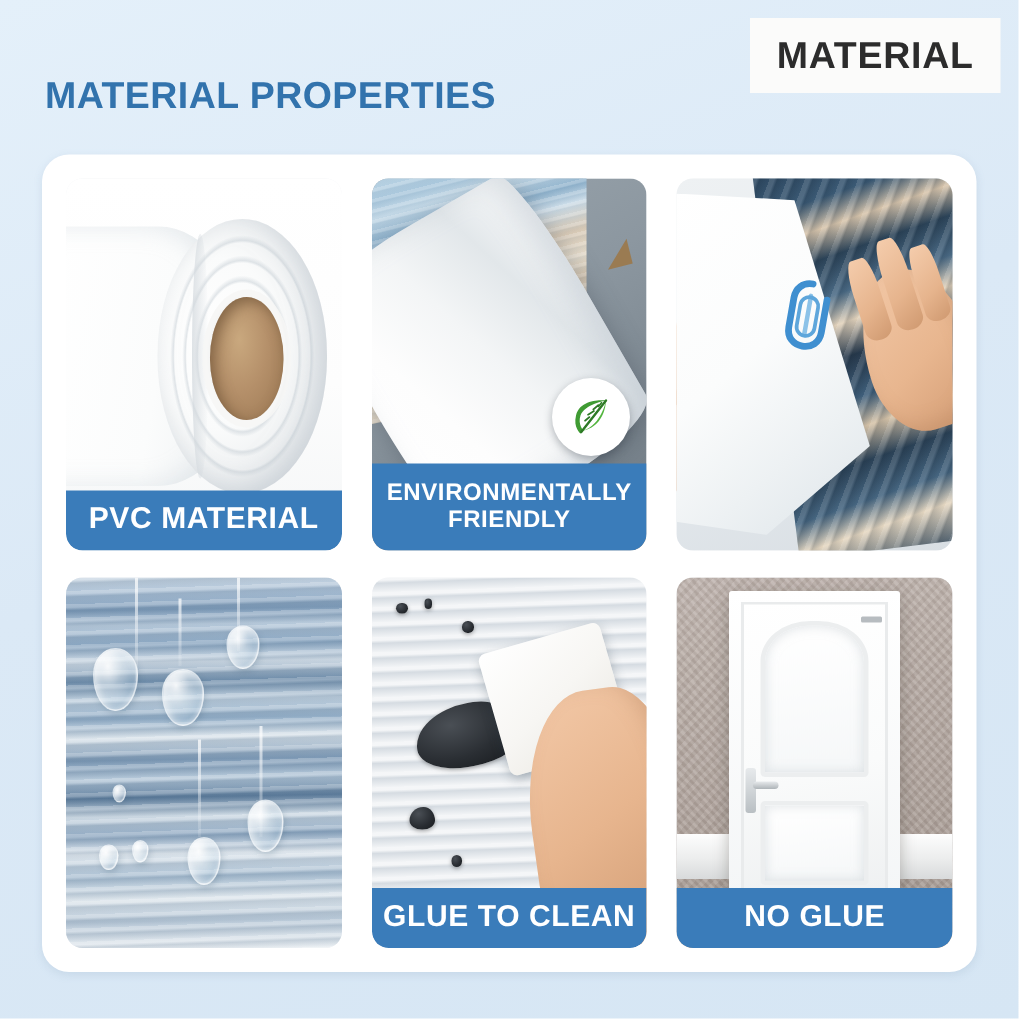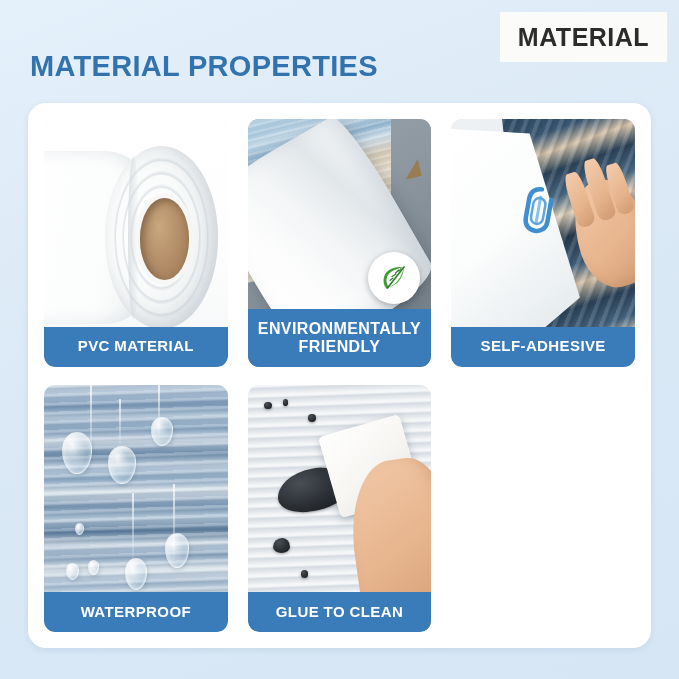--- a/index.html
+++ b/index.html
@@ -34,21 +34,21 @@
     font-weight: bold;
     letter-spacing: 0.5px;
     color: #2c2c2c;
     font-family: "Liberation Sans", sans-serif;
   }
 
   .page-title {
     position: absolute;
     top: 50px;
     left: 30px;
-    font-size: 29px;
+    font-size: 25px;
     font-weight: bold;
     letter-spacing: 0.3px;
     color: #3273ad;
   }
 
   
   .panel {
     position: absolute;
     left: 28px;
     top: 103px;
@@ -81,21 +81,21 @@
     inset: 0;
     overflow: hidden;
   }
   .card-label {
     position: absolute;
     left: 0;
     right: 0;
     bottom: 0;
     background: #3a7cba;
     color: #ffffff;
-    font-size: 15px;
+    font-size: 20px;
     font-weight: bold;
     letter-spacing: 0.4px;
     text-align: center;
     display: flex;
     align-items: center;
     justify-content: center;
     line-height: 1.08;
     border-bottom-left-radius: 11px;
     border-bottom-right-radius: 11px;
     height: 40px;
@@ -520,54 +520,67 @@
             <path d="M21 14 L21 40" stroke="#8cc2e8" stroke-width="3" fill="none" stroke-linecap="round"></path>
             <rect x="15" y="15" width="12" height="26" rx="6" fill="none" stroke="#5ea6db" stroke-width="2.5"></rect>
           </svg>
         </span>
         <div class="hand hand-right">
           <div class="finger" style="left:8%;  top:-14%; width:24%; height:52%;"></div>
           <div class="finger" style="left:38%; top:-20%; width:24%; height:58%;"></div>
           <div class="finger" style="left:66%; top:-10%; width:22%; height:48%;"></div>
         </div>
       </div>
-      <div class="card-label">SELF-ADHESIVE</div>
     </div>
 
     <div class="card">
       <div class="card-media">
         <div class="wp-bg"></div>
         <div class="streak" style="left:25%; top:0%;  height:28%;"></div>
         <div class="streak" style="left:41%; top:6%;  height:18%;"></div>
         <div class="streak" style="left:62%; top:0%;  height:20%;"></div>
         <div class="streak" style="left:70%; top:40%; height:30%;"></div>
         <div class="streak" style="left:48%; top:44%; height:26%;"></div>
         <div class="drop" style="left:10%; top:19%; width:16%; height:17%;"></div>
         <div class="drop" style="left:35%; top:25%; width:15%; height:15%;"></div>
         <div class="drop" style="left:58%; top:13%; width:12%; height:12%;"></div>
         <div class="drop" style="left:66%; top:60%; width:13%; height:14%;"></div>
         <div class="drop" style="left:44%; top:70%; width:12%; height:13%;"></div>
         <div class="drop" style="left:12%; top:72%; width:7%;  height:7%;"></div>
         <div class="drop" style="left:24%; top:71%; width:6%;  height:6%;"></div>
         <div class="drop" style="left:17%; top:56%; width:5%;  height:5%;"></div>
       </div>
-      <div class="card-label">WATERPROOF</div>
     </div>
 
     <div class="card">
       <div class="card-media">
         <div class="clean-bg"></div>
         <div class="stain" style="left:9%;  top:7%;  width:4%; height:3%;"></div>
         <div class="stain" style="left:19%; top:6%;  width:3%; height:2.5%;"></div>
         <div class="stain" style="left:33%; top:12%; width:4%; height:3%;"></div>
         <div class="stain" style="left:49%; top:22%; width:5%; height:4%;"></div>
         <div class="stain stain-big"></div>
         <div class="stain" style="left:14%; top:62%; width:9%;  height:6%; border-radius:55% 45% 50% 50% / 60% 60% 40% 40%;"></div>
         <div class="stain" style="left:29%; top:75%; width:4%;  height:3%;"></div>
         <div class="cloth"></div>
         <div class="clean-hand"></div>
       </div>
       <div class="card-label">GLUE TO CLEAN</div>
     </div>
 
+    <div class="card">
+      <div class="card-media">
+        <div class="door-bg"></div>
+        <div class="baseboard"></div>
+        <div class="door-frame">
+          <div class="door-slab">
+            <div class="panel-top"></div>
+            <div class="panel-bot"></div>
+            <div class="handle"></div>
+          </div>
+          <div class="door-top-hw"></div>
+        </div>
+      </div>
+      <div class="card-label">NO GLUE</div>
+    </div>
 
   </div>
 </div>
 
 </body></html>

